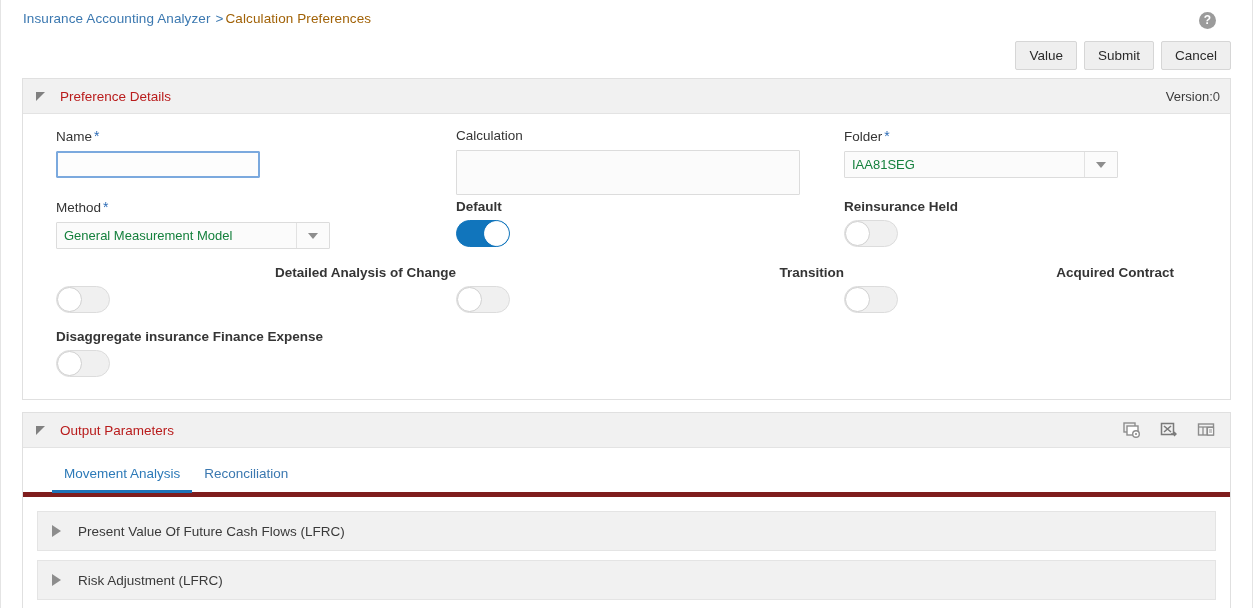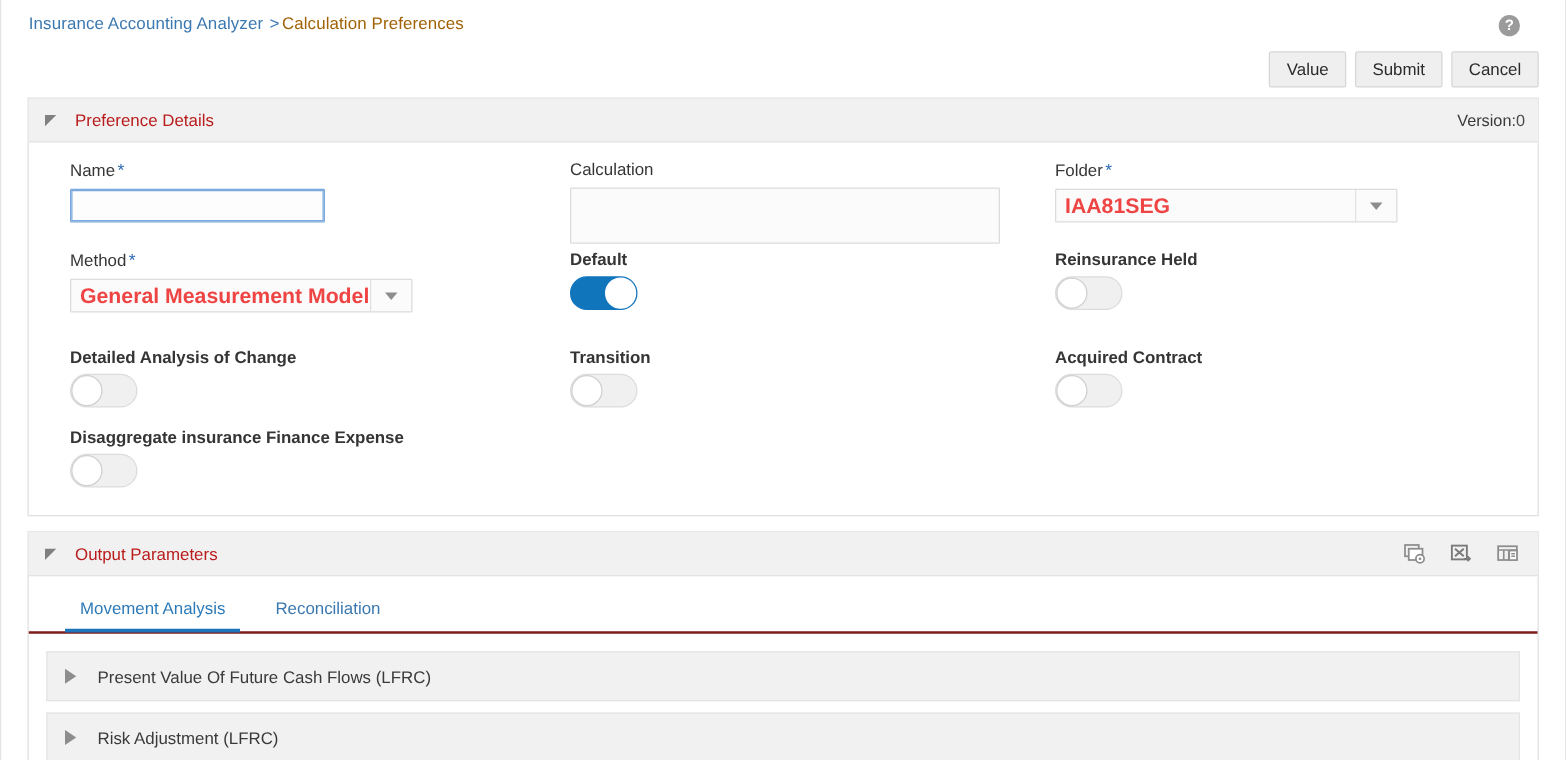--- a/index.html
+++ b/index.html
@@ -162,23 +162,23 @@
     background: #fbfbfb;
     border-radius: 1px;
     align-items: stretch;
     cursor: pointer;
   }
   .select-wrap.w-method { width: 274px; }
   .select-value {
     flex: 1;
     display: flex; align-items: center;
     padding-left: 7px;
-    font-size: 17px;
-    color: #ef4444;
-    white-space: nowrap; overflow: hidden; font-weight: bold;
+    font-size: 13px;
+    color: #15803d;
+    white-space: nowrap; overflow: hidden;
   }
   .select-arrow {
     width: 33px;
     border-left: 1px solid #e2e2e2;
     display: flex; align-items: center; justify-content: center;
   }
   .caret {
     width: 0; height: 0;
     border-left: 5px solid transparent;
     border-right: 5px solid transparent;
@@ -206,29 +206,28 @@
     position: absolute;
     top: 0px; width: 25px; height: 25px;
     border-radius: 50%;
     background: #ffffff;
     border: 1px solid #d0d0d0;
   }
   .toggle.off .knob { left: 0px; }
   .toggle.on .knob { right: 0px; border-color: #ffffff; }
 
   .row-gap-1 { }
-  .row-gap-2 { margin-top: 28px; }
+  .row-gap-2 { margin-top: 16px; text-align: right; }
   .row-gap-3 { margin-top: 16px; }
 
   
   .tabs {
     display: flex;
     padding: 14px 0 0 29px;
-    gap: 16px;
-    border-bottom: 2px solid #7f1d1d;
+    border-bottom: 5px solid #7f1d1d;
   }
   .tab {
     font-size: 13.5px;
     padding: 4px 12px 9px 12px;
     color: #3b78b0;
     cursor: pointer;
     white-space: nowrap;
   }
   .tab.active {
     color: #2d7ab8;

